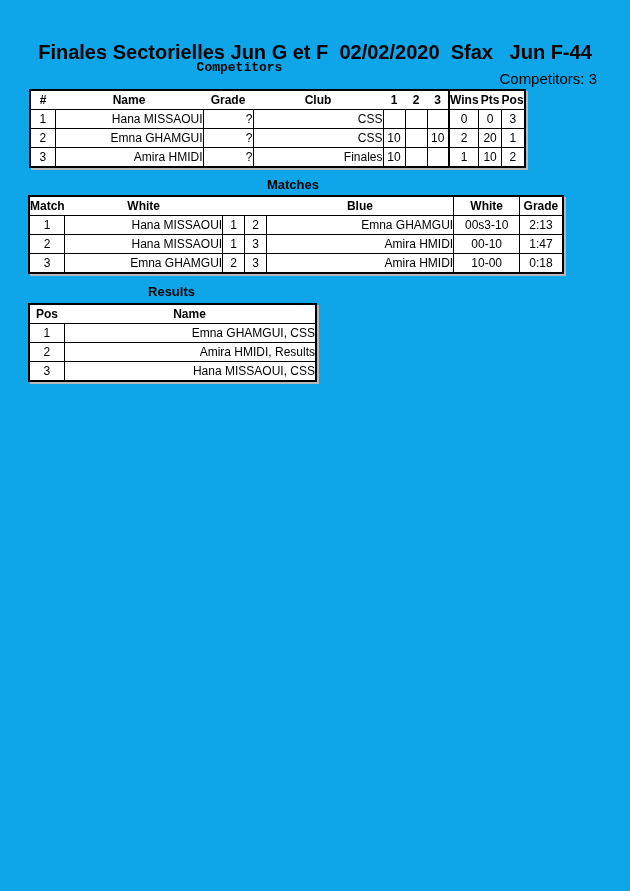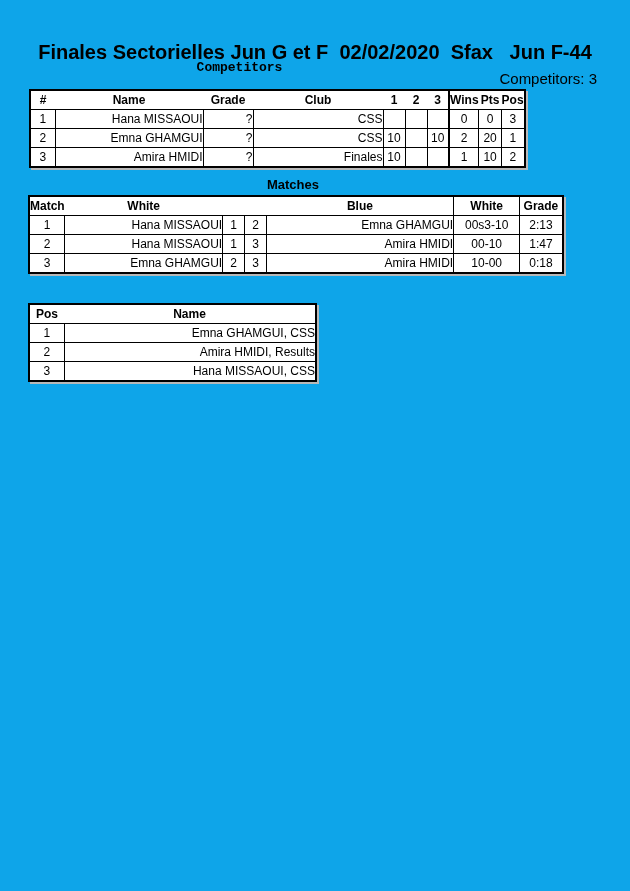--- a/index.html
+++ b/index.html
@@ -166,20 +166,21 @@
         <td class="l">Emna GHAMGUI</td>
         <td>2</td>
         <td>3</td>
         <td class="l">Amira HMIDI</td>
         <td>10-00</td>
         <td>0:18</td>
       </tr>
     </tbody>
   </table>
 
+  <div class="section-label" id="results-label">Results</div>
 
   <table id="results-table">
     <colgroup>
       <col style="width:35px">
         <col style="width:252px">
     </colgroup>
     <thead>
       <tr>
         <th>Pos</th>
         <th>Name</th>

